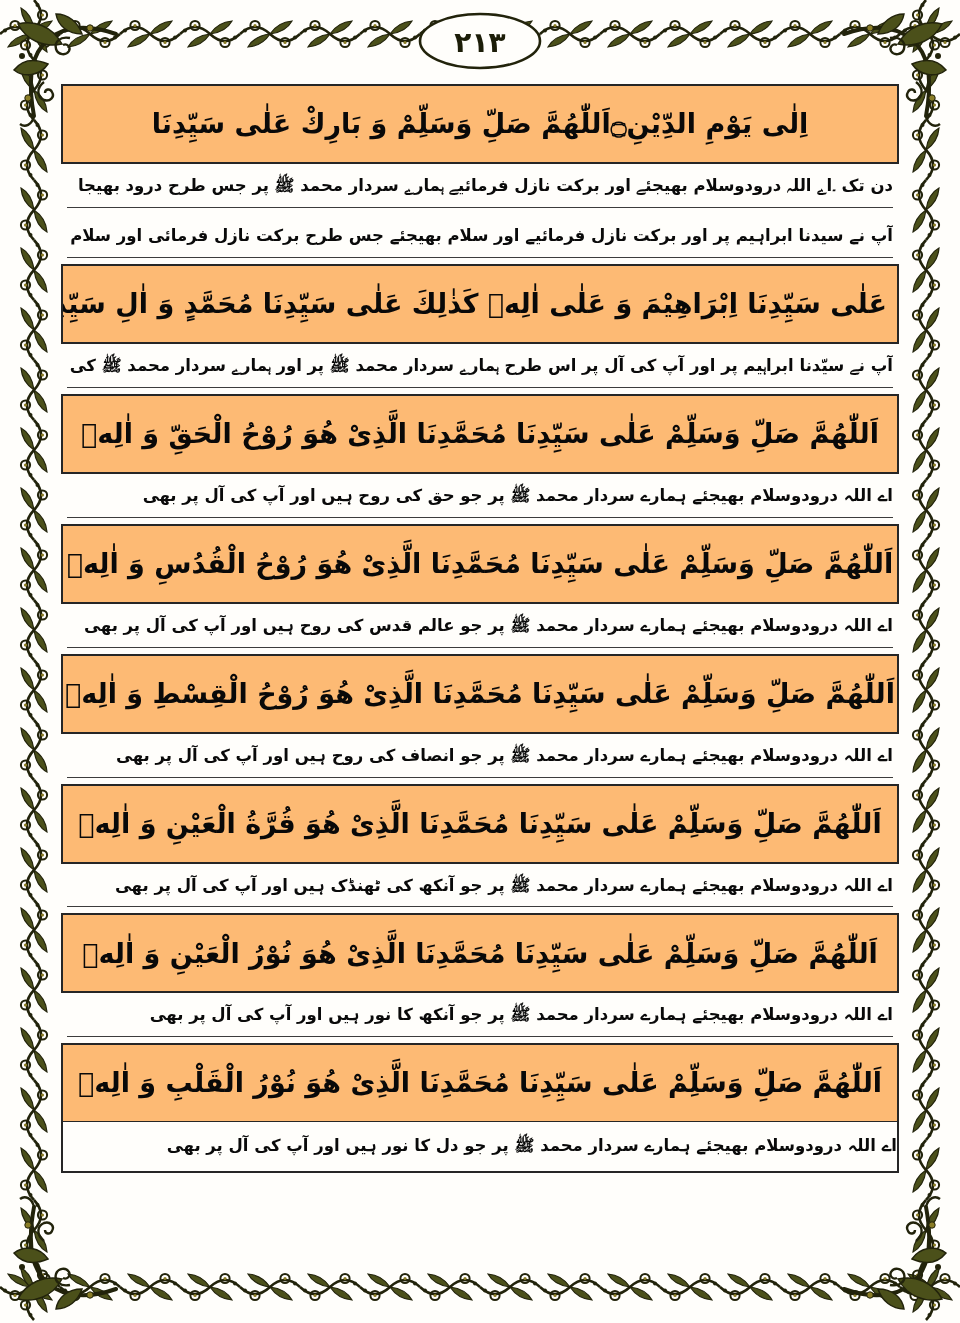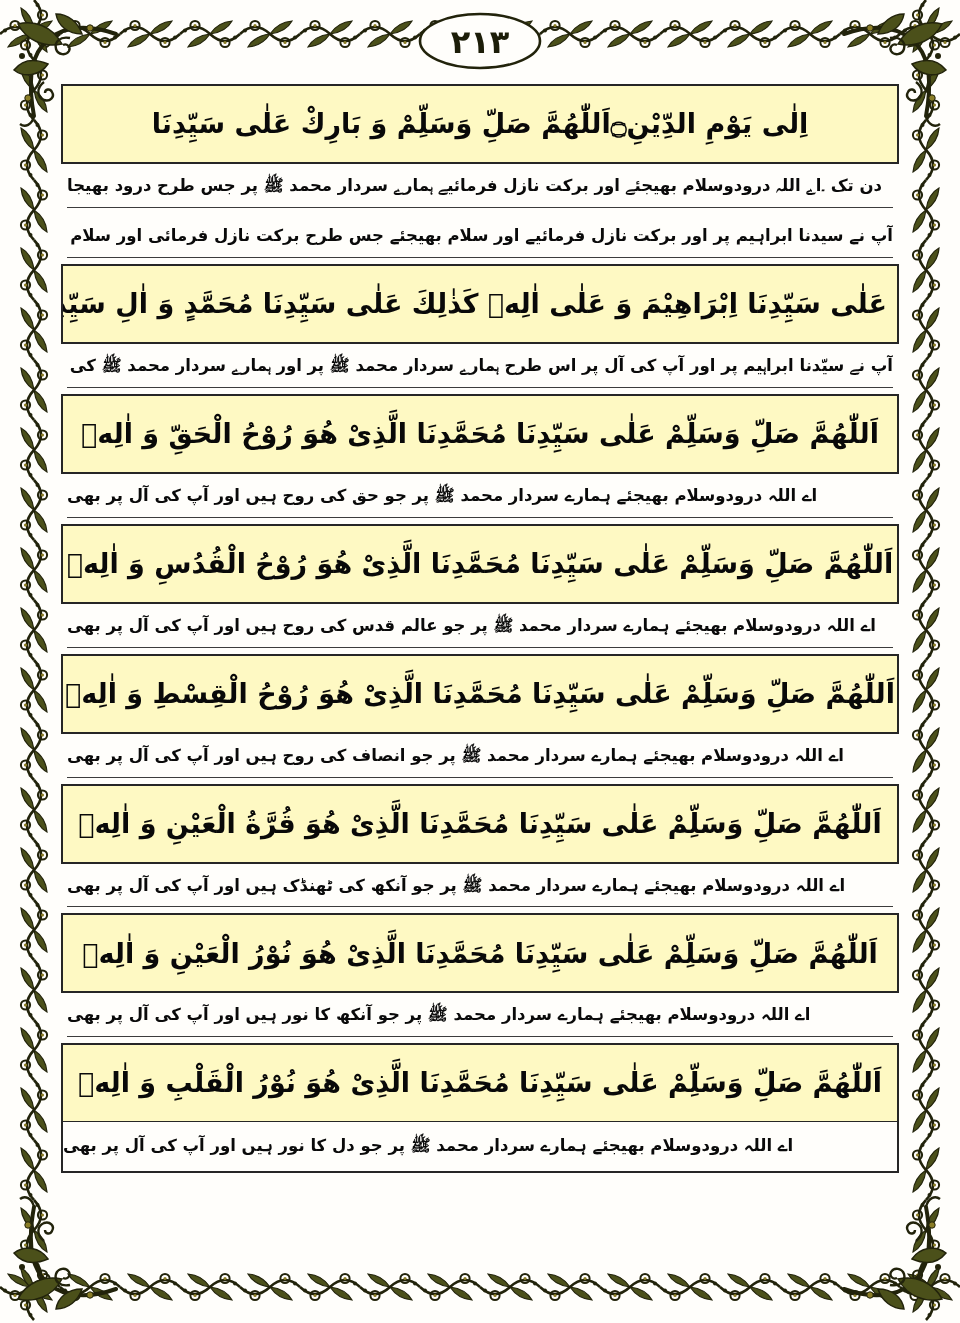--- a/index.html
+++ b/index.html
@@ -8,45 +8,45 @@
     width:960px;height:1323px;
     background:#fffefb;
     overflow:hidden;
     font-family:"DejaVu Sans", sans-serif;
     color:#0d0d0d;
   }
   svg.frame{position:absolute;inset:0;width:960px;height:1323px;pointer-events:none;}
   .page-number-badge{
     position:absolute;top:16px;left:421px;width:118px;height:52px;
     display:flex;align-items:center;justify-content:center;
-    font-size:32px;font-weight:bold;color:#1c1d08;
+    font-size:28px;font-weight:bold;color:#1c1d08;
     z-index:3;
   }
   .content{
     position:absolute;left:61px;top:84px;width:838px;
     display:flex;flex-direction:column;
     z-index:2;
   }
   .entry{display:flex;flex-direction:column;}
   .arabic-box{
     border:2px solid #262626;
-    background:#fef9c3;
+    background:#fdba74;
     height:76px;
     display:flex;align-items:center;justify-content:center;
     overflow:hidden;
   }
   .arabic{
     margin:0;direction:rtl;unicode-bidi:embed;
     font-size:27px;font-weight:bold;line-height:1.4;
     white-space:nowrap;text-align:center;color:#090909;
   }
   .urdu{
     margin:2px 6px 6px 6px;direction:rtl;
     font-size:16.5px;font-weight:bold;line-height:1.45;
-    text-align:left;white-space:nowrap;overflow:hidden;
+    text-align:right;white-space:nowrap;overflow:hidden;
     padding:8px 0 9px 0;
     border-bottom:1.5px solid #3c3c3c;
     color:#0a0a0a;
   }
   .entry.urdu-boxed .urdu{
     border:2px solid #262626;border-top:none;
     margin:0;padding:12px 0 13px 0;
   }
   .entry.urdu-boxed .arabic-box{border-bottom:1.5px solid #262626;}
 </style>

